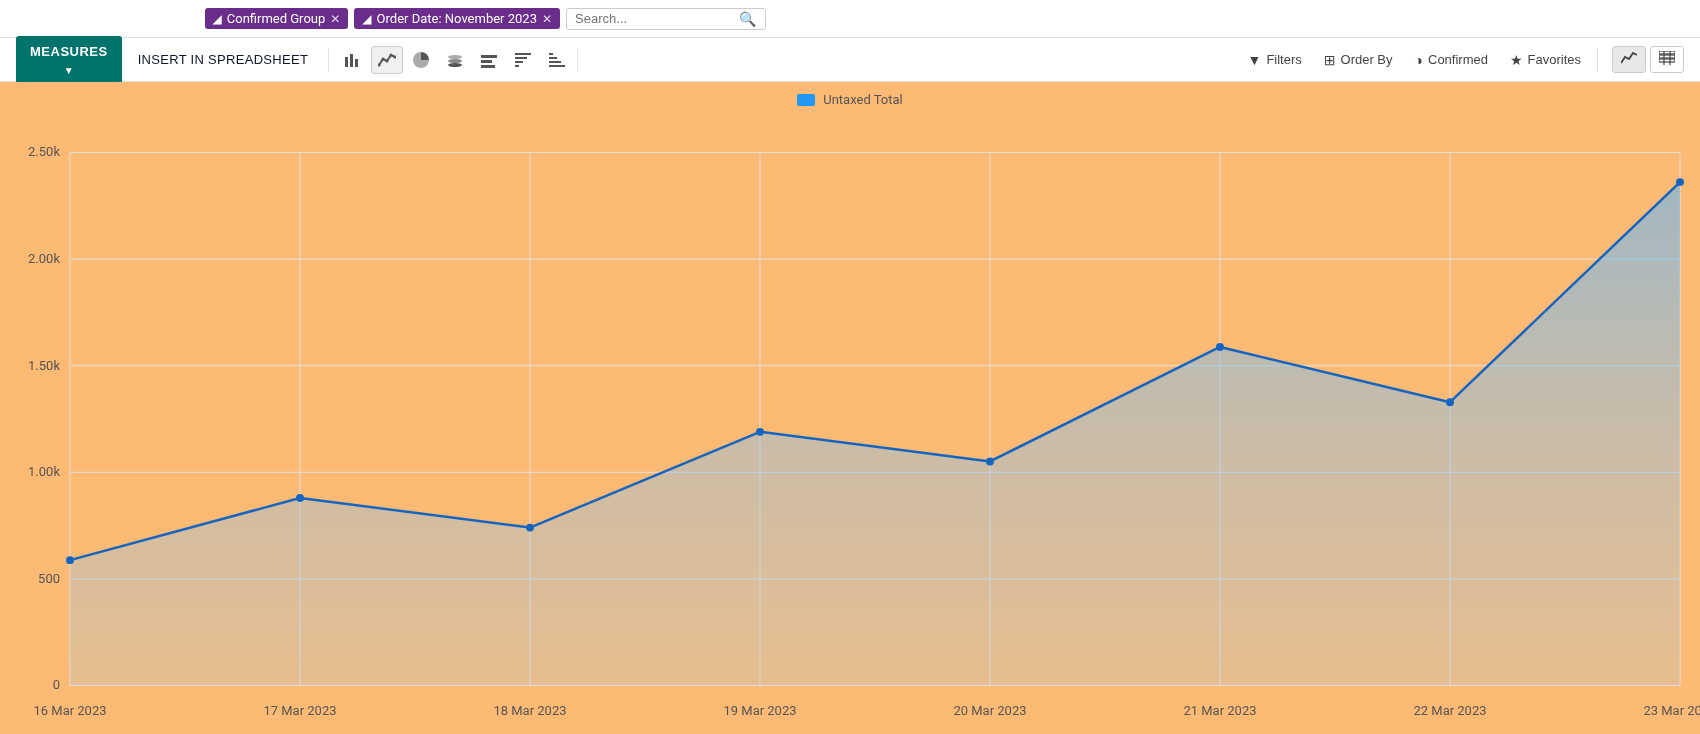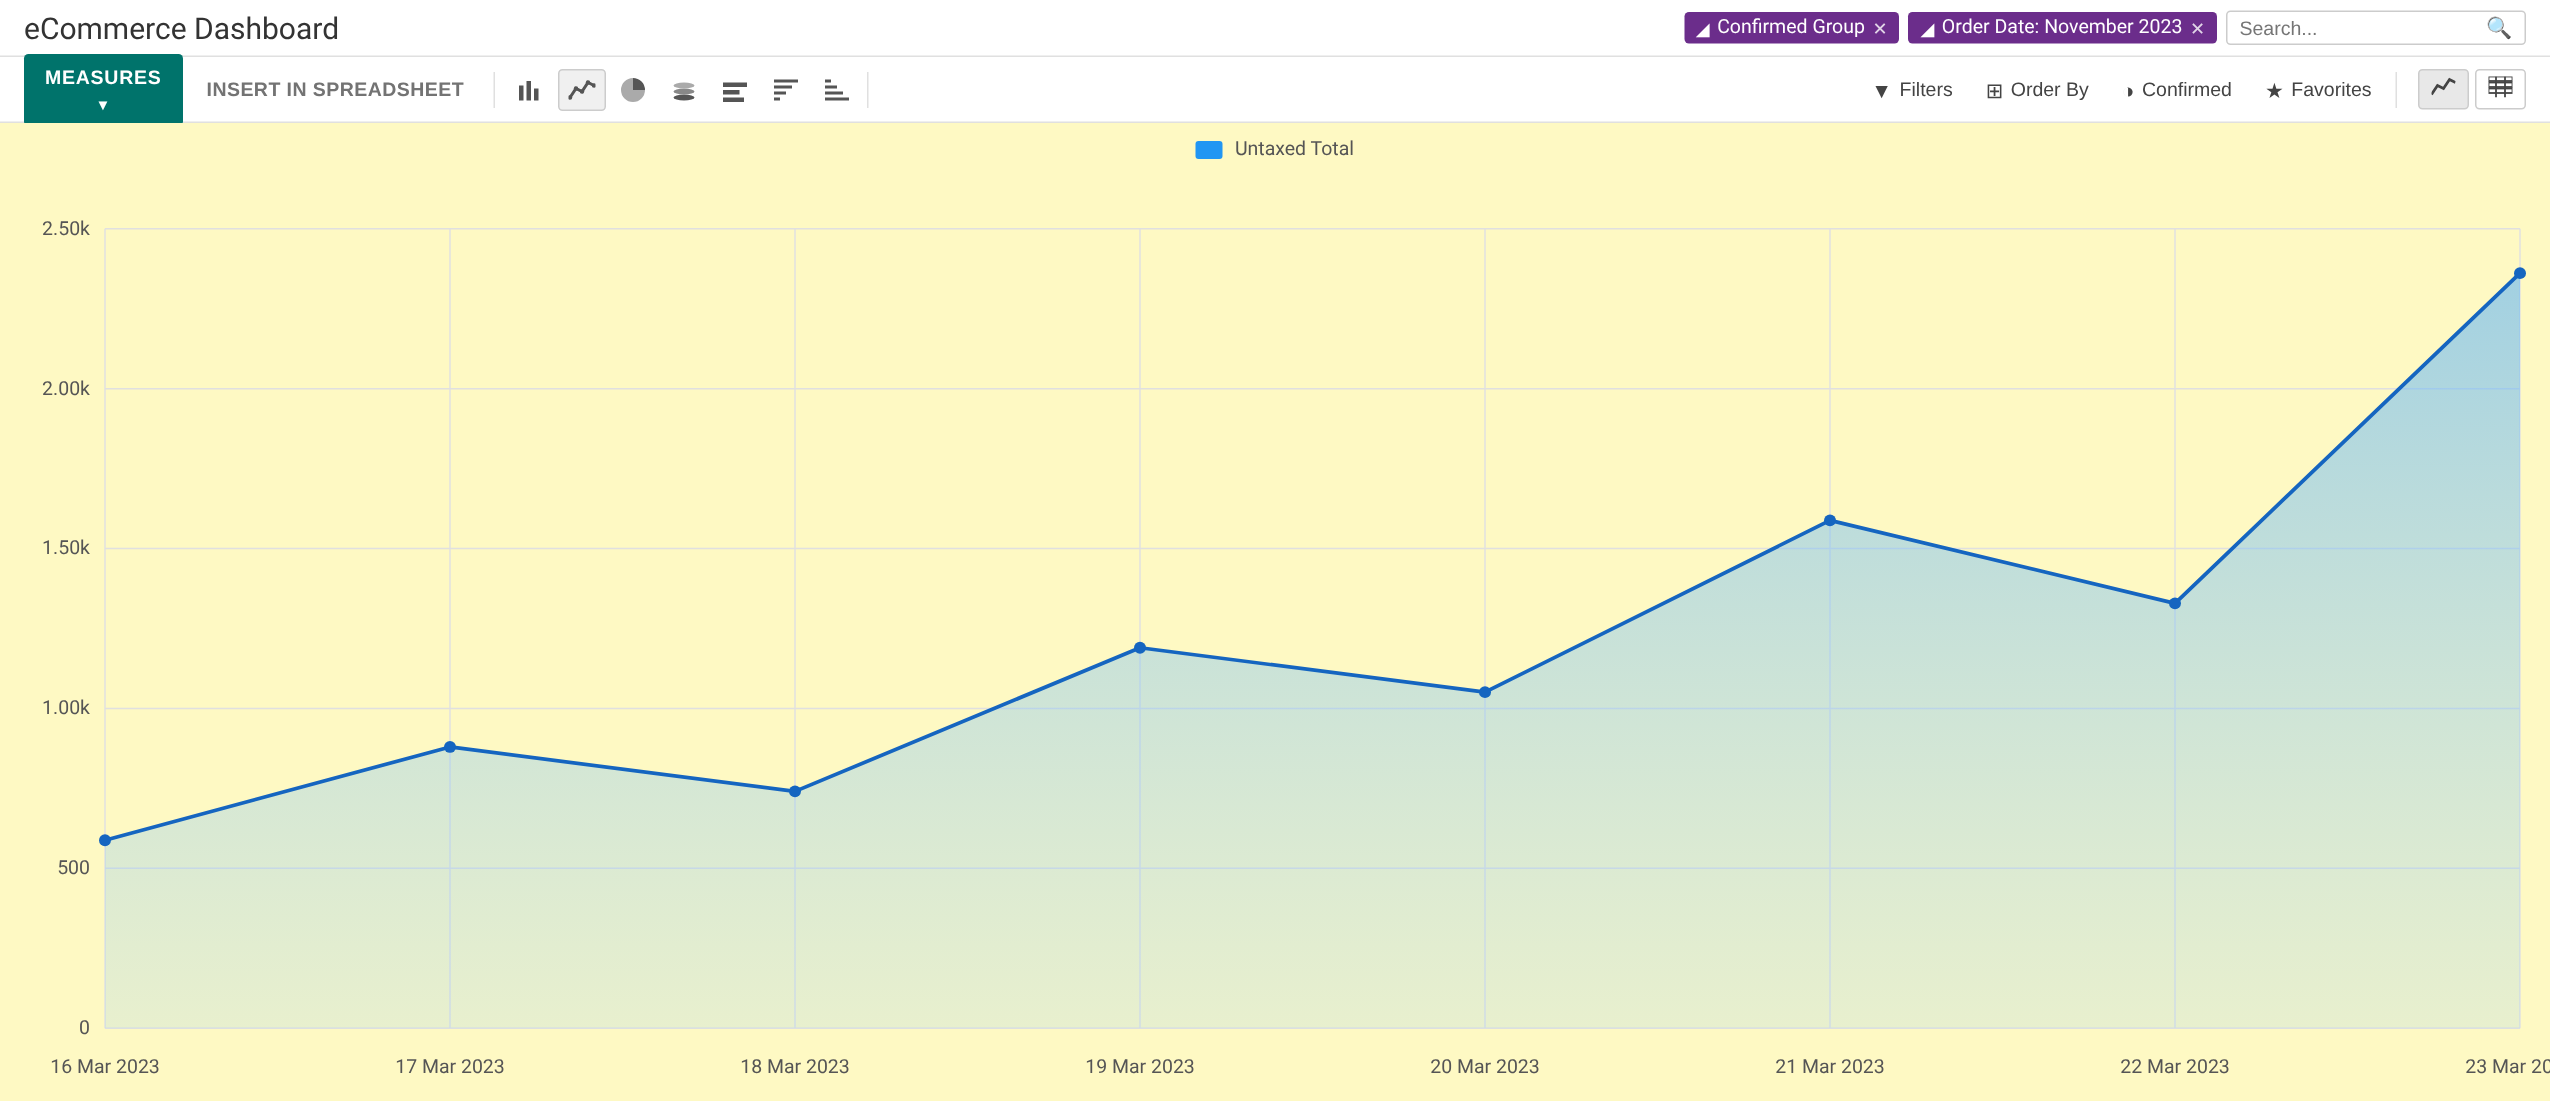--- a/index.html
+++ b/index.html
@@ -90,22 +90,22 @@
       gap: 6px;
       white-space: nowrap;
       letter-spacing: 0.5px;
       flex-direction: column;
     }
     .measures-btn .arrow { font-size: 10px; }
     .insert-btn {
       background: none;
       border: none;
       font-size: 13px;
-      font-weight: 700;
-      color: #737373;
+      font-weight: 400;
+      color: #0f172a;
       padding: 0 16px;
       cursor: pointer;
       letter-spacing: 0.3px;
     }
     .toolbar-divider {
       width: 1px;
       height: 24px;
       background: #e0e0e0;
       margin: 0 4px;
     }
@@ -167,21 +167,21 @@
       color: #555;
     }
     .view-btn.active { background: #e8e8e8; }
 
     
     .chart-area {
       position: relative;
       width: 100%;
       height: calc(734px - 38px - 44px);
       padding: 10px 0 0 0;
-      background: #fef9c3;
+      background: #fdba74;
     }
     .chart-legend {
       display: flex;
       justify-content: center;
       align-items: center;
       gap: 8px;
       margin-bottom: 6px;
     }
     .legend-color-box {
       width: 18px;
@@ -200,21 +200,20 @@
     }
     svg.main-chart {
       width: 100%;
       height: 100%;
     }
   </style>
 </head>
 <body>
 
 <div class="header">
-  <span class="app-title">eCommerce Dashboard</span>
   <div class="filter-bar">
     <div class="filter-tag">
       <span class="funnel-icon">◢</span>
       <span>Confirmed Group</span>
       <span class="close-btn">✕</span>
     </div>
     <div class="filter-tag">
       <span class="funnel-icon">◢</span>
       <span>Order Date: November 2023</span>
       <span class="close-btn">✕</span>

